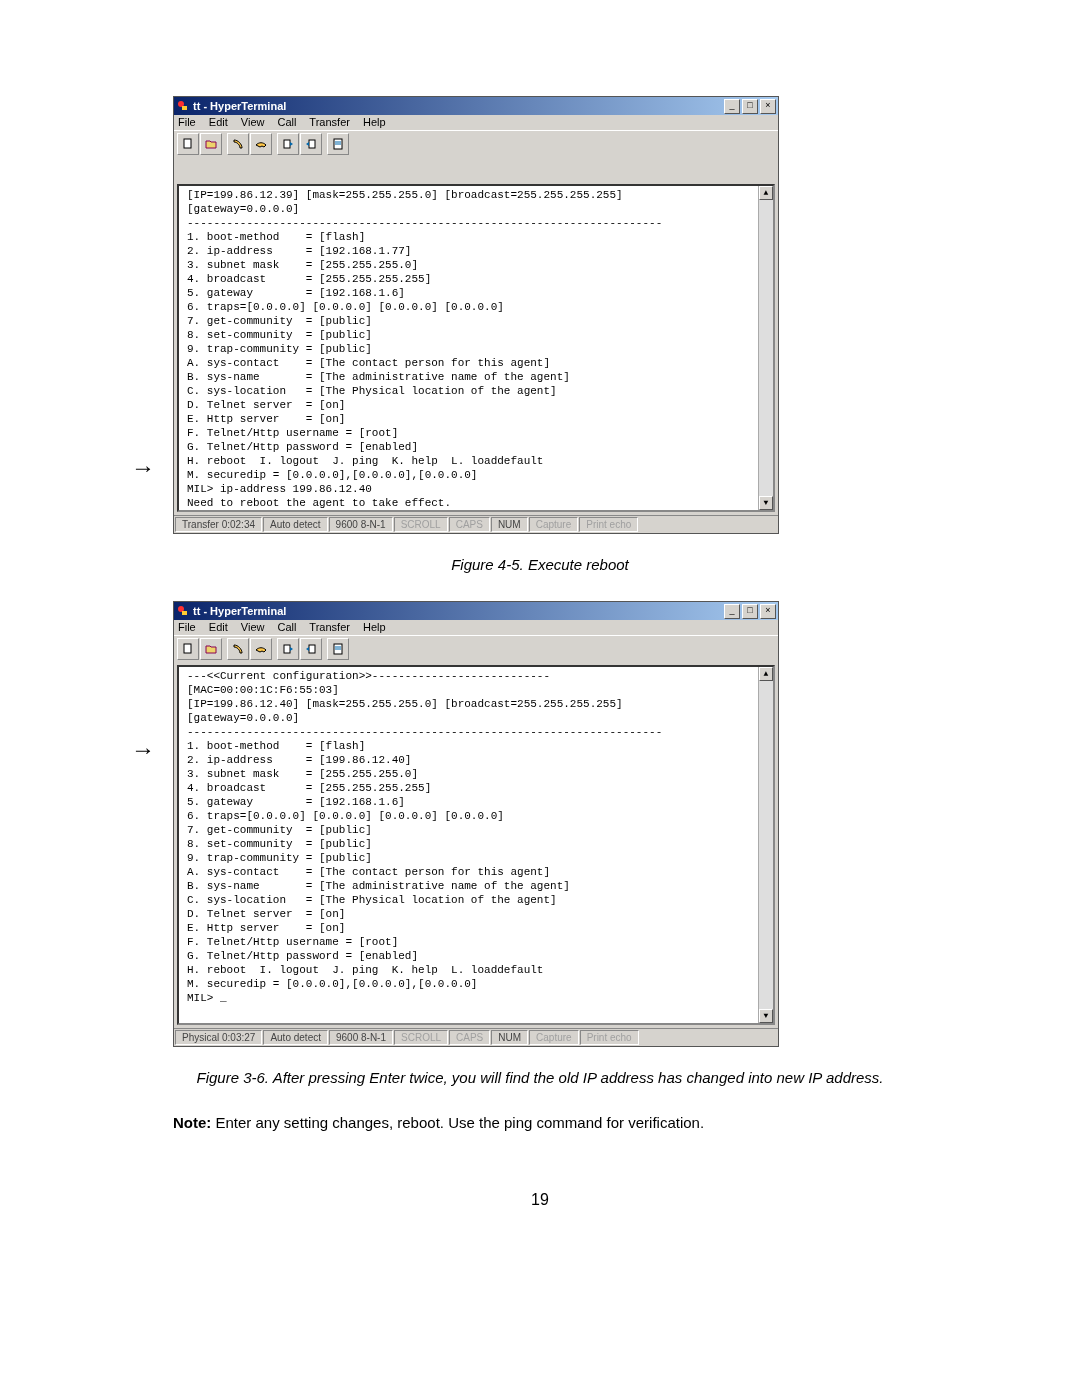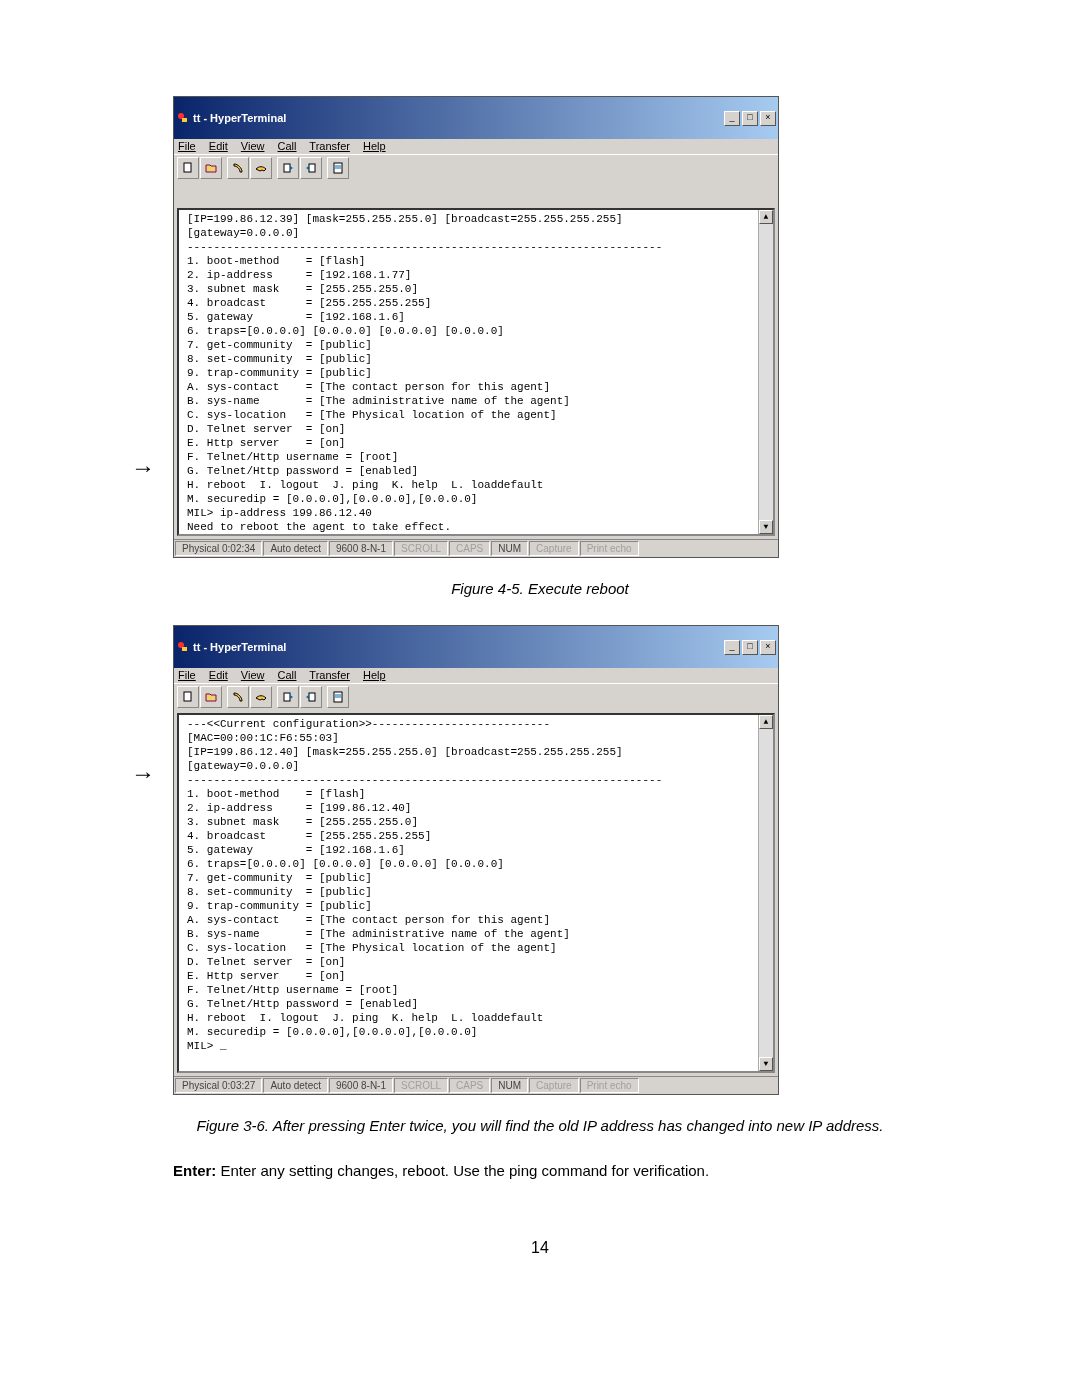--- a/index.html
+++ b/index.html
@@ -29,21 +29,21 @@
   background: #d6d3ce;
   font-family: Tahoma, 'MS Sans Serif', sans-serif;
   font-size: 11px;
 }
 .titlebar {
   background: linear-gradient(to right, #0a246a, #a6caf0);
   color: #fff;
   display: flex;
   align-items: center;
   height: 18px;
-  padding: 12px 2px;
+  padding: 0 2px;
 }
 .titlebar .t-icon {
   width: 14px;
   height: 14px;
   margin-right: 3px;
   display: flex;
   align-items: center;
   justify-content: center;
 }
 .titlebar .t-icon svg { width: 12px; height: 12px; }
@@ -57,21 +57,21 @@
   font-size: 9px; line-height: 11px;
   text-align: center; font-family: Arial, sans-serif;
   color: #000;
 }
 .menubar {
   background: #d6d3ce;
   padding: 1px 4px 2px 4px;
   font-size: 11px;
   color: #000;
 }
-.menubar span { margin-right: 10px; text-decoration: underline; }
+.menubar span { margin-right: 10px; }
 .toolbar {
   background: #d6d3ce;
   border-top: 1px solid #fff;
   padding: 2px 3px;
   display: flex;
   gap: 1px;
 }
 .tbtn {
   width: 20px; height: 20px;
   border: 1px solid #fff;
@@ -253,21 +253,21 @@
 E. Http server    = [on]
 F. Telnet/Http username = [root]
 G. Telnet/Http password = [enabled]
 H. reboot  I. logout  J. ping  K. help  L. loaddefault
 M. securedip = [0.0.0.0],[0.0.0.0],[0.0.0.0]
 MIL&gt; ip-address 199.86.12.40
 Need to reboot the agent to take effect.
 MIL&gt; reboot_</span><div class="term-scroll"><div class="arr">▲</div><div class="arr down">▼</div></div></div>
       </div>
       <div class="statusbar">
-        <div class="scell">Physical 0:02:34</div>
+        <div class="scell">Transfer 0:02:34</div>
         <div class="scell">Auto detect</div>
         <div class="scell">9600 8-N-1</div>
         <div class="scell dim">SCROLL</div>
         <div class="scell dim">CAPS</div>
         <div class="scell">NUM</div>
         <div class="scell dim">Capture</div>
         <div class="scell dim">Print echo</div>
       </div>
     </div>
   </div>
@@ -378,17 +378,17 @@
         <div class="scell">NUM</div>
         <div class="scell dim">Capture</div>
         <div class="scell dim">Print echo</div>
       </div>
     </div>
   </div>
 
   <div class="caption">Figure 3-6. After pressing Enter twice, you will find the old IP address has changed into new IP address.</div>
 
   <div class="note">
-    <b>Enter:</b><span> Enter any setting changes, reboot. Use the ping command for verification.</span>
+    <b>Note:</b><span> Enter any setting changes, reboot. Use the ping command for verification.</span>
   </div>
 
-  <div class="pagenum">14</div>
+  <div class="pagenum">19</div>
 </div>
 
 </body></html>

